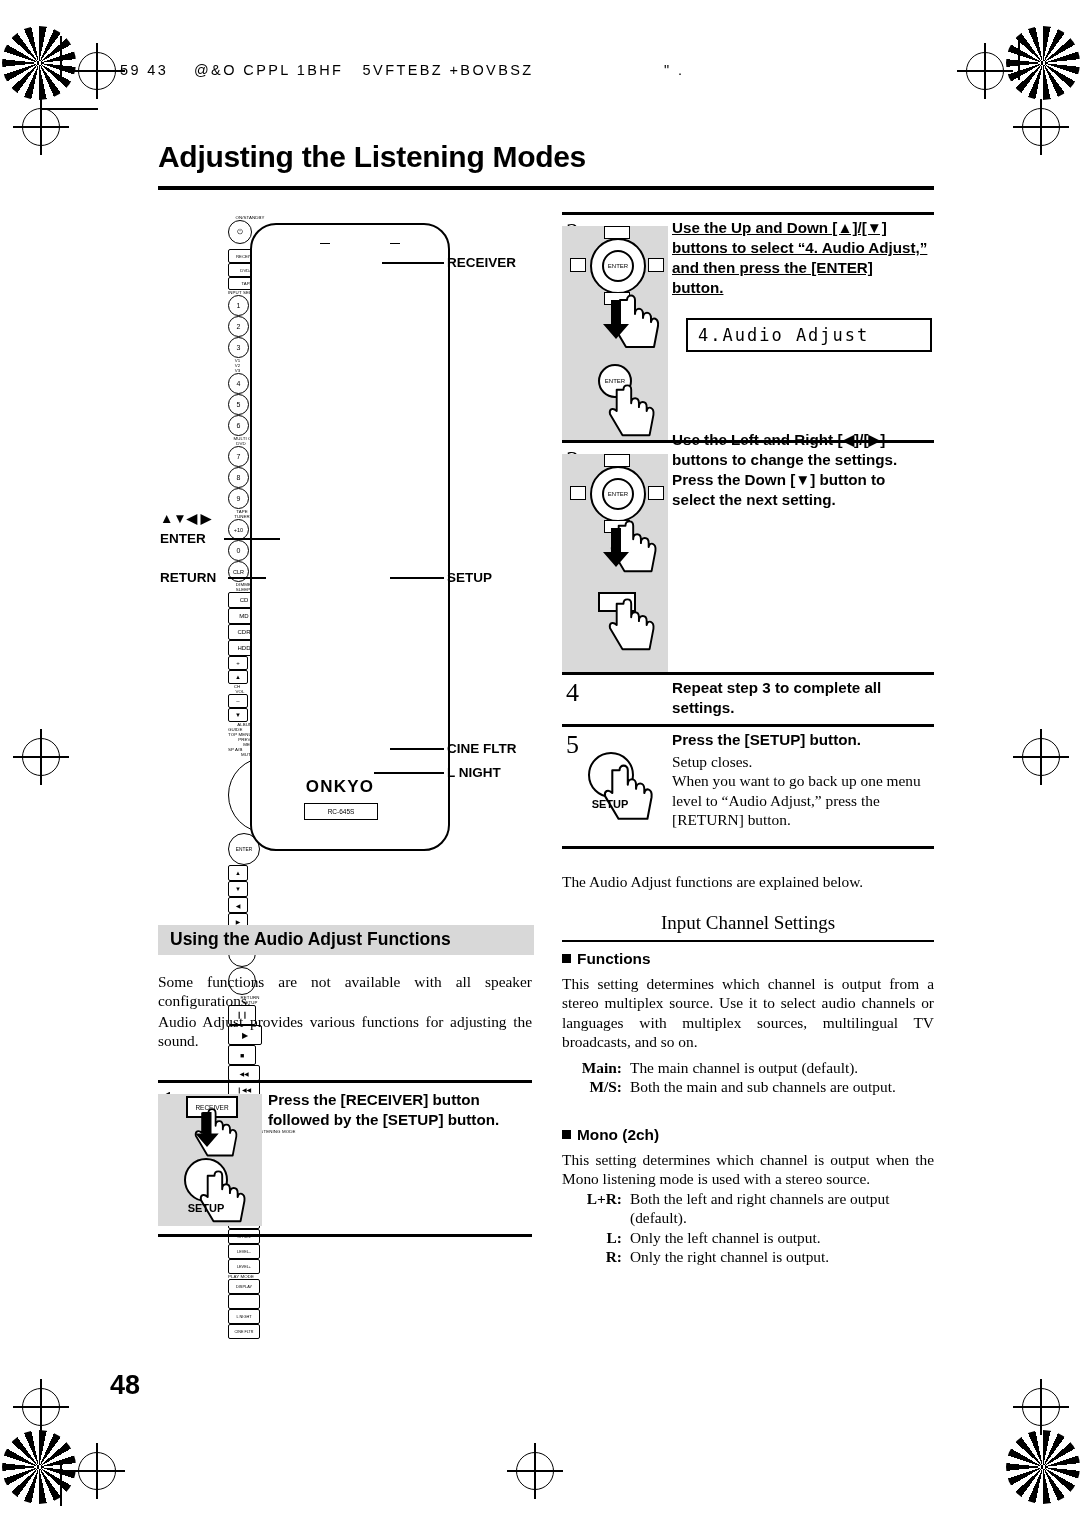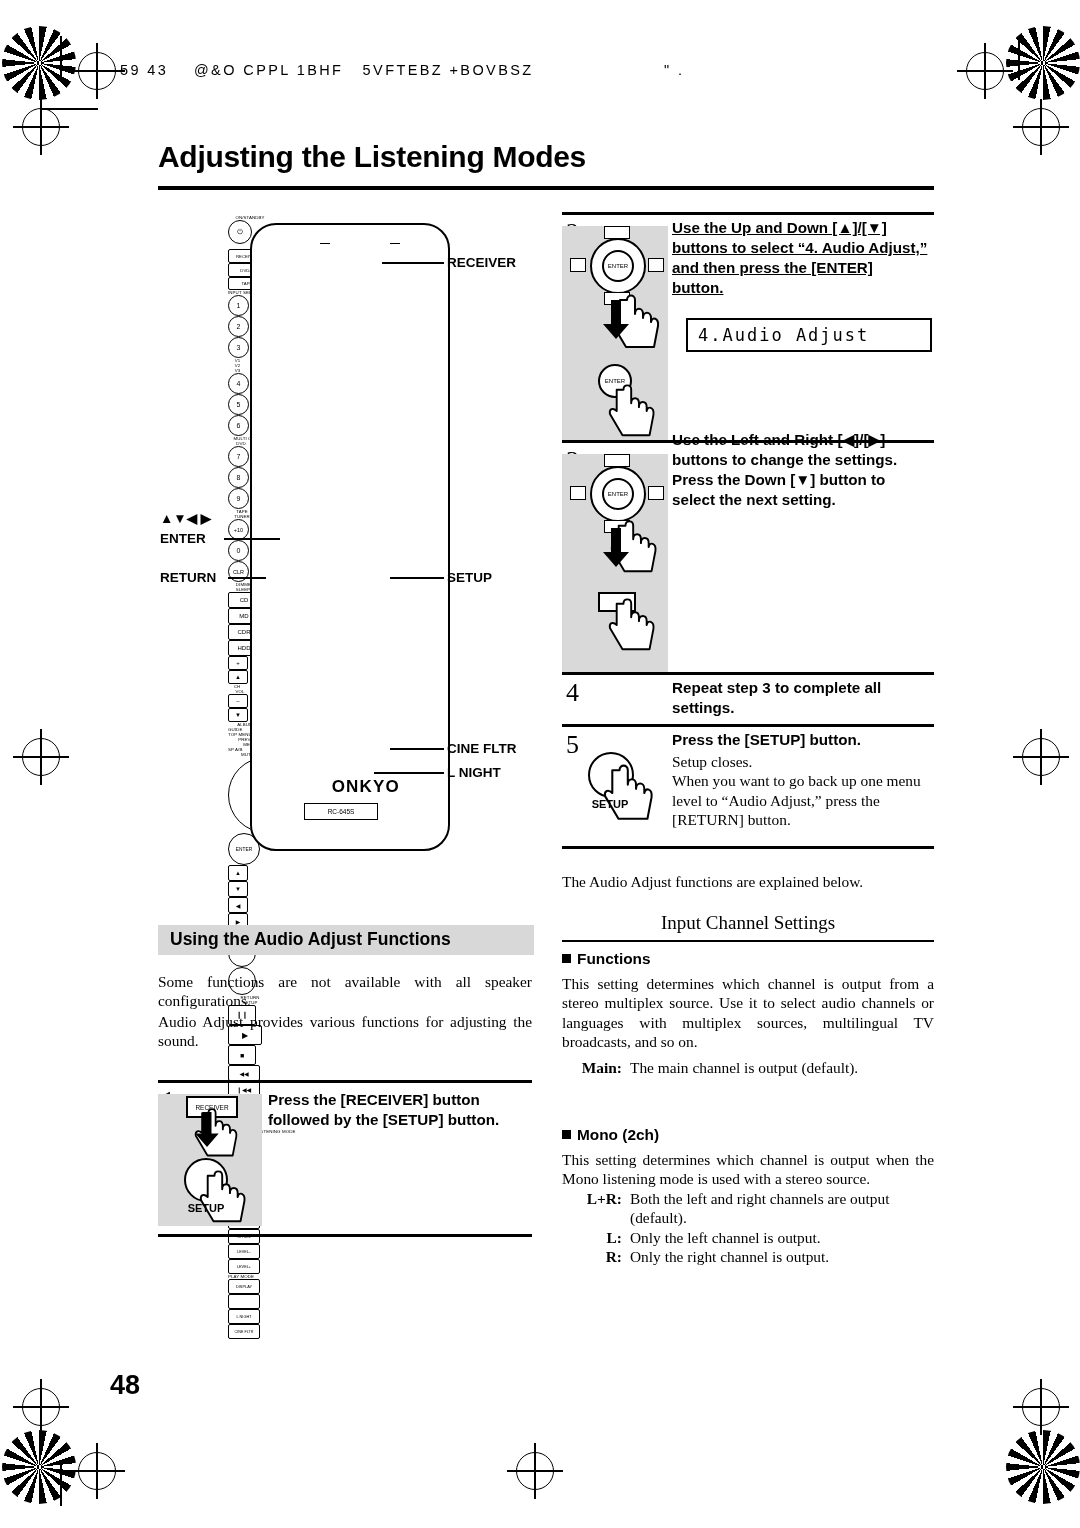--- a/index.html
+++ b/index.html
@@ -50,21 +50,21 @@
   .rm-btn{border:1px solid #000;border-radius:2px;background:#fff;
      font-family:"Liberation Sans", sans-serif;font-size:4.6px;
      display:flex;align-items:center;justify-content:center;color:#000;}
   .rm-rnd{border:1px solid #000;border-radius:50%;background:#fff;
      font-family:"Liberation Sans", sans-serif;font-size:4.6px;
      display:flex;align-items:center;justify-content:center;color:#000;}
   .rm-lab{font-family:"Liberation Sans", sans-serif;font-size:4.4px;color:#000;
      text-align:center;white-space:nowrap;letter-spacing:.1px;}
   .rm-line{background:#000;}
   .brand{
-    position:absolute;left:52px;top:562px;width:120px;text-align:right;
+    position:absolute;left:52px;top:562px;width:120px;text-align:center;
     font-family:"Liberation Sans", sans-serif;font-weight:bold;font-size:17px;
     letter-spacing:1.2px;
   }
   .modelbox{
     position:absolute;left:76px;top:588px;width:72px;height:15px;border:1px solid #000;
     font-family:"Liberation Sans", sans-serif;font-size:6.5px;
     display:flex;align-items:center;justify-content:center;
   }
 
   
@@ -376,20 +376,24 @@
 
   <div class="rc-sub" style="left:562px;top:950px;width:372px;">
     <span class="sq"></span><span>Functions</span>
   </div>
   <div class="rc-p" style="left:562px;top:974px;width:372px;">This setting determines which channel is output from a stereo multiplex source. Use it to select audio channels or languages with multiplex sources, multilingual TV broadcasts, and so on.</div>
 
   <div class="deflist" style="left:566px;top:1058px;width:372px;">
     <div>
         <span class="k">Main:</span>
         <span class="v">The main channel is output (default).</span>
+      </div>
+    <div>
+        <span class="k">M/S:</span>
+        <span class="v">Both the main and sub channels are output.</span>
       </div>
   </div>
 
   <div class="rc-sub" style="left:562px;top:1126px;width:372px;">
     <span class="sq"></span><span>Mono (2ch)</span>
   </div>
   <div class="rc-p" style="left:562px;top:1150px;width:372px;">This setting determines which channel is output when the Mono listening mode is used with a stereo source.</div>
 
   <div class="deflist" style="left:566px;top:1189px;width:372px;">
     <div>

